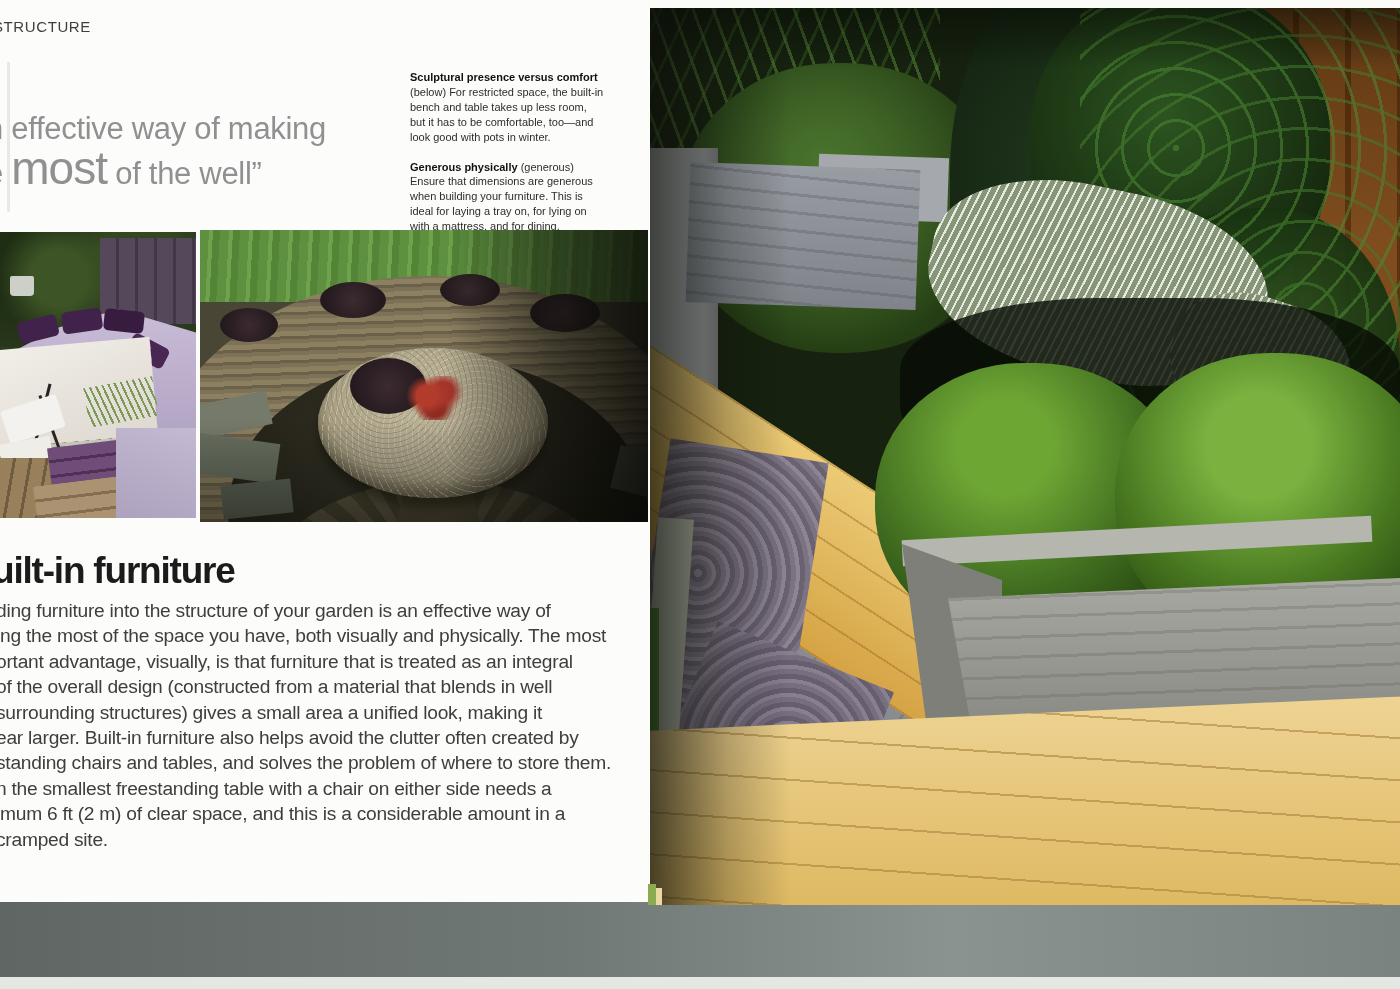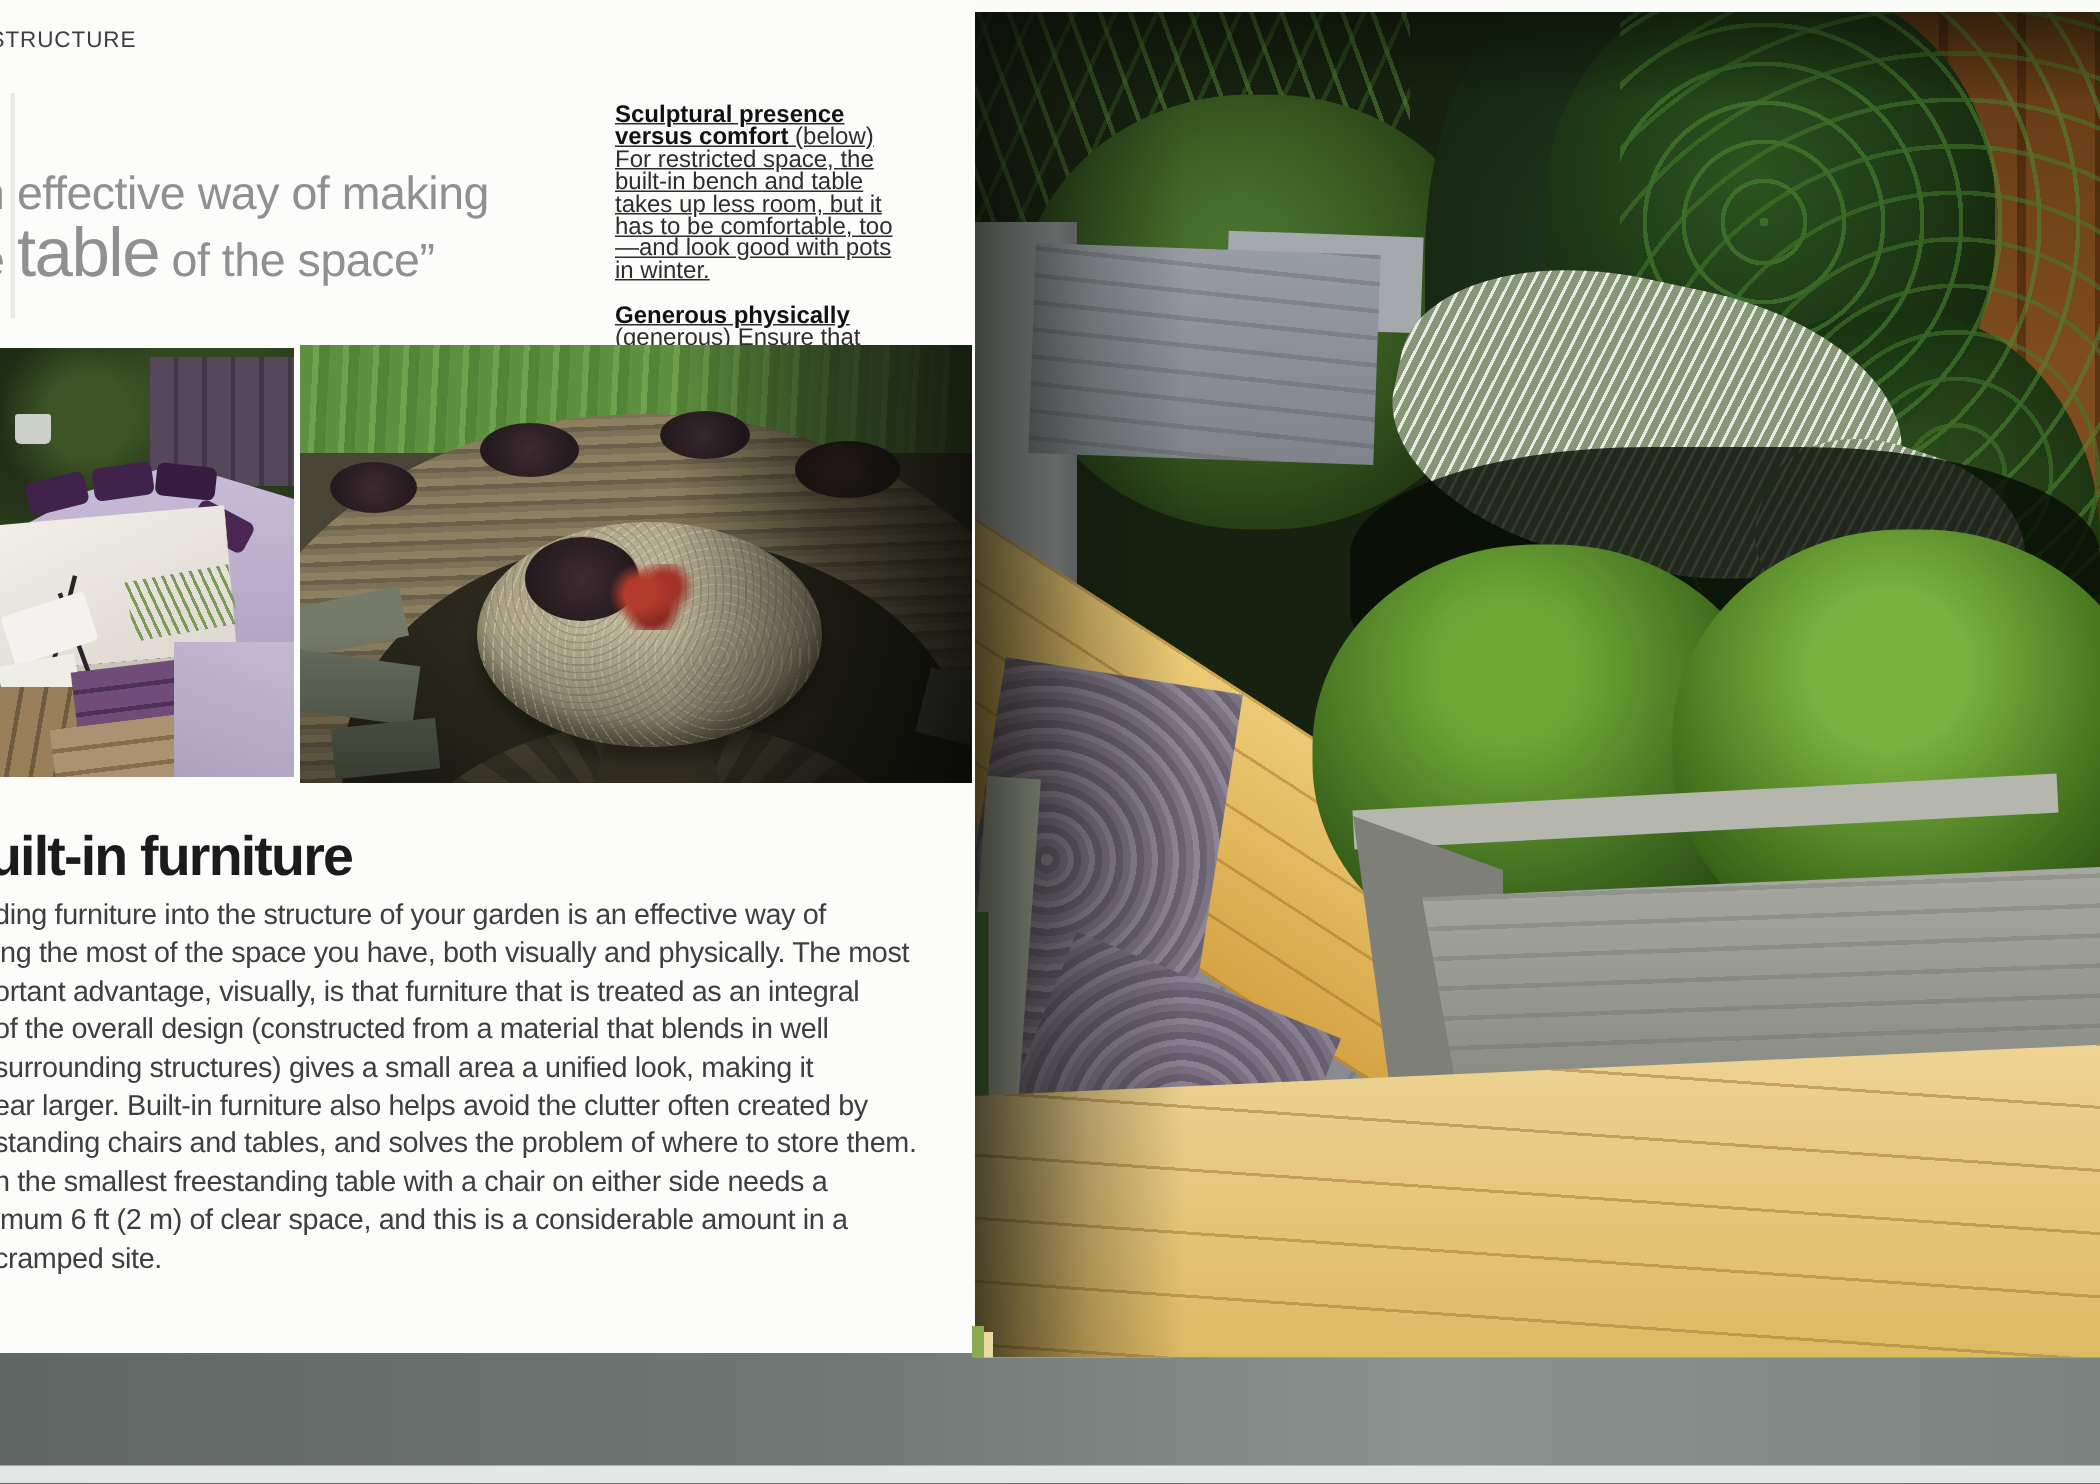--- a/index.html
+++ b/index.html
@@ -16,21 +16,21 @@
   
   .left-page{left:0;top:0;width:650px;height:902px;background:#fcfcfa;overflow:hidden;}
   .right-page{left:650px;top:0;width:750px;height:905px;background:#fbfbf8;overflow:hidden;}
   .scan-edge-line{left:7px;top:62px;width:3px;height:150px;background:#e9e9e6;}
   
   .section-label{left:-7px;top:18px;font-size:15px;letter-spacing:.6px;color:#3e3e3e;white-space:nowrap;}
   .pull-quote{left:-14px;top:110px;color:#8f9092;white-space:nowrap;}
   .pq-line1{font-size:31px;line-height:38px;letter-spacing:-.3px;}
   .pq-line2{font-size:31px;line-height:44px;letter-spacing:-.3px;margin-top:-2px;}
   .pq-big{font-size:46px;letter-spacing:-1px;}
-  .captions{left:410px;top:70px;width:194px;color:#2d2d2d;font-size:16px;line-height:14.9px;text-decoration:underline;}
+  .captions{left:410px;top:70px;width:194px;color:#2d2d2d;font-size:11px;line-height:14.9px;}
   .cap{margin-bottom:15px;}
   .cap-title{font-weight:bold;color:#111;}
   .cap-tag{color:#2d2d2d;}
   .heading{left:-8px;top:550px;font-size:37px;font-weight:bold;letter-spacing:-1.2px;color:#1b1b1b;white-space:nowrap;}
   .bodytext{left:-4px;top:598px;font-size:19.2px;line-height:25.4px;letter-spacing:-.25px;color:#3e3e3e;}
   .bodytext div{white-space:nowrap;}
   
   .photo{overflow:hidden;}
   .photo1{left:0;top:232px;width:196px;height:286px;background:#2c3d1e;}
   .photo2{left:200px;top:230px;width:448px;height:292px;background:#4a4636;}
@@ -180,21 +180,21 @@
   <div class="abs scan-band"></div>
   <div class="abs scan-strip"></div>
 
   <div class="abs left-page">
     <div class="abs scan-edge-line"></div>
 
     <div class="abs section-label">STRUCTURE</div>
 
     <div class="abs pull-quote">
       <div class="pq-line1">n effective way of making</div>
-      <div class="pq-line2"><span>e </span><span class="pq-big">table</span><span> of the space”</span></div>
+      <div class="pq-line2"><span>e </span><span class="pq-big">most</span><span> of the well”</span></div>
     </div>
 
     <div class="abs captions">
       <div class="cap"><span class="cap-title">Sculptural presence versus comfort</span><span class="cap-tag"> (below) </span><span>For restricted space, the built-in bench and table takes up less room, but it has to be comfortable, too—and look good with pots in winter.</span></div>
       <div class="cap"><span class="cap-title">Generous physically</span><span class="cap-tag"> (generous) </span><span>Ensure that dimensions are generous when building your furniture. This is ideal for laying a tray on, for lying on with a mattress, and for dining.</span></div>
     </div>
 
     <div class="abs photo photo1">
       <div class="abs p1-foliage"></div>
       <div class="abs p1-pot"></div>

